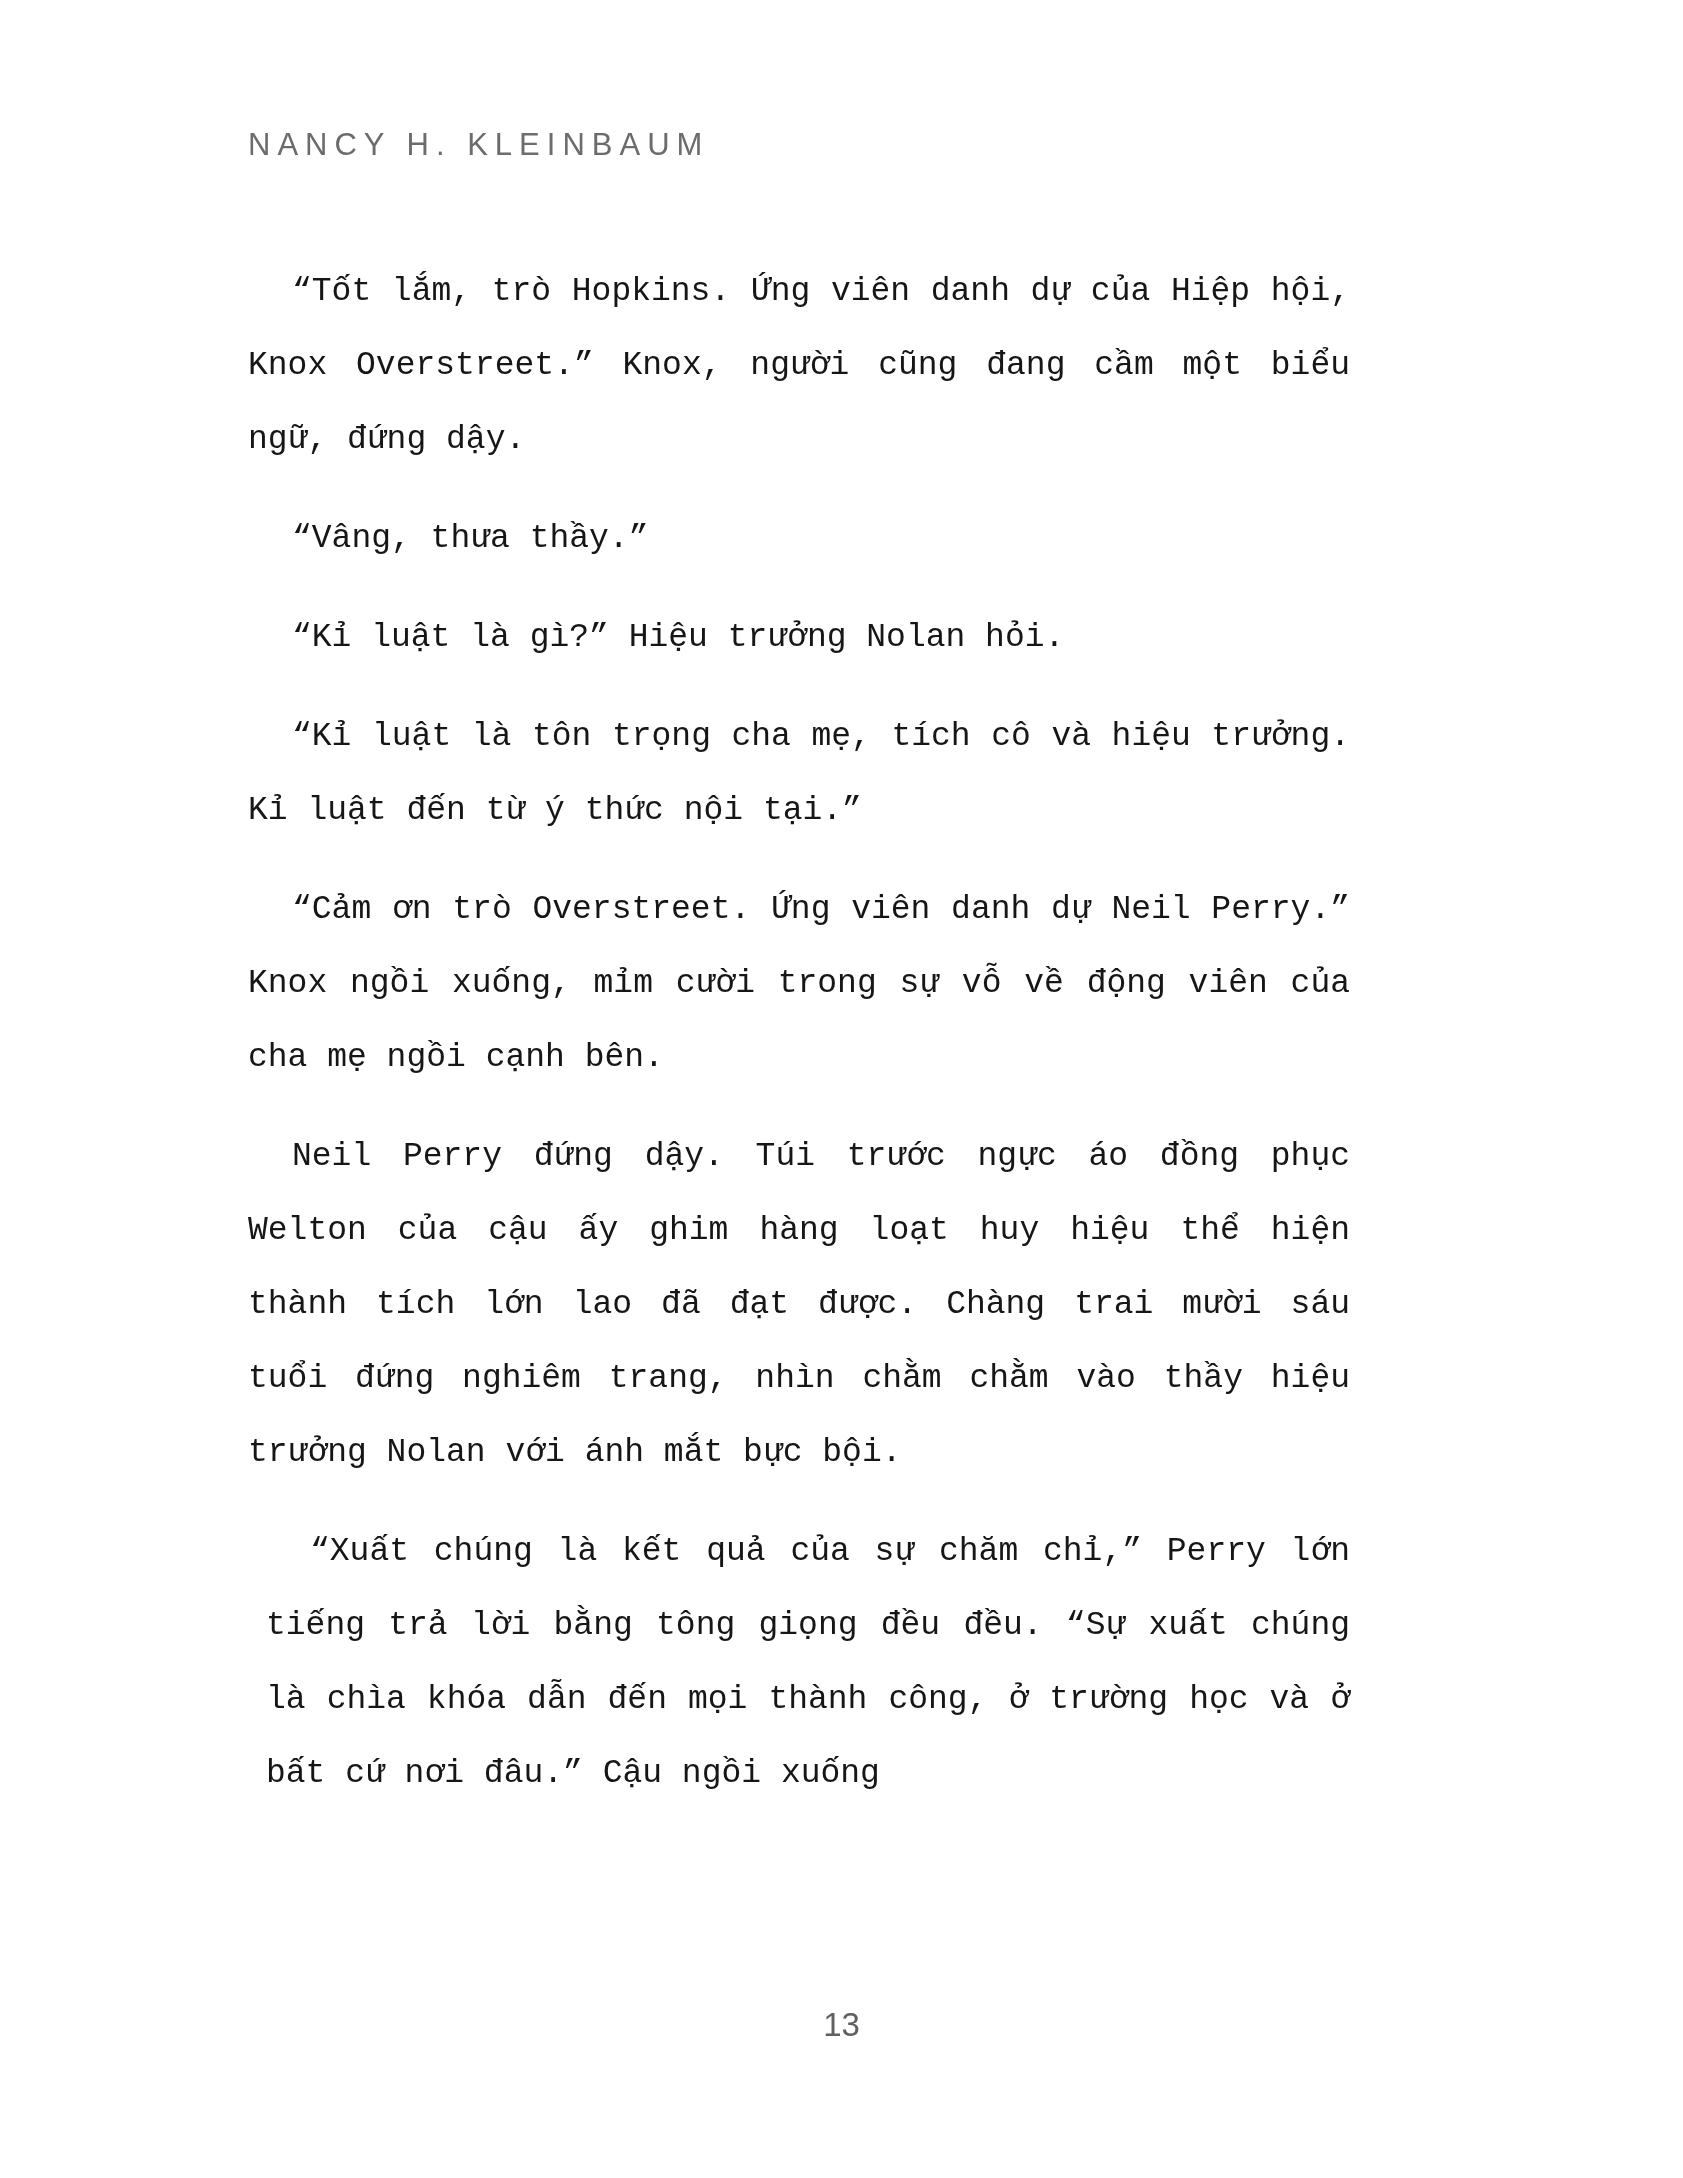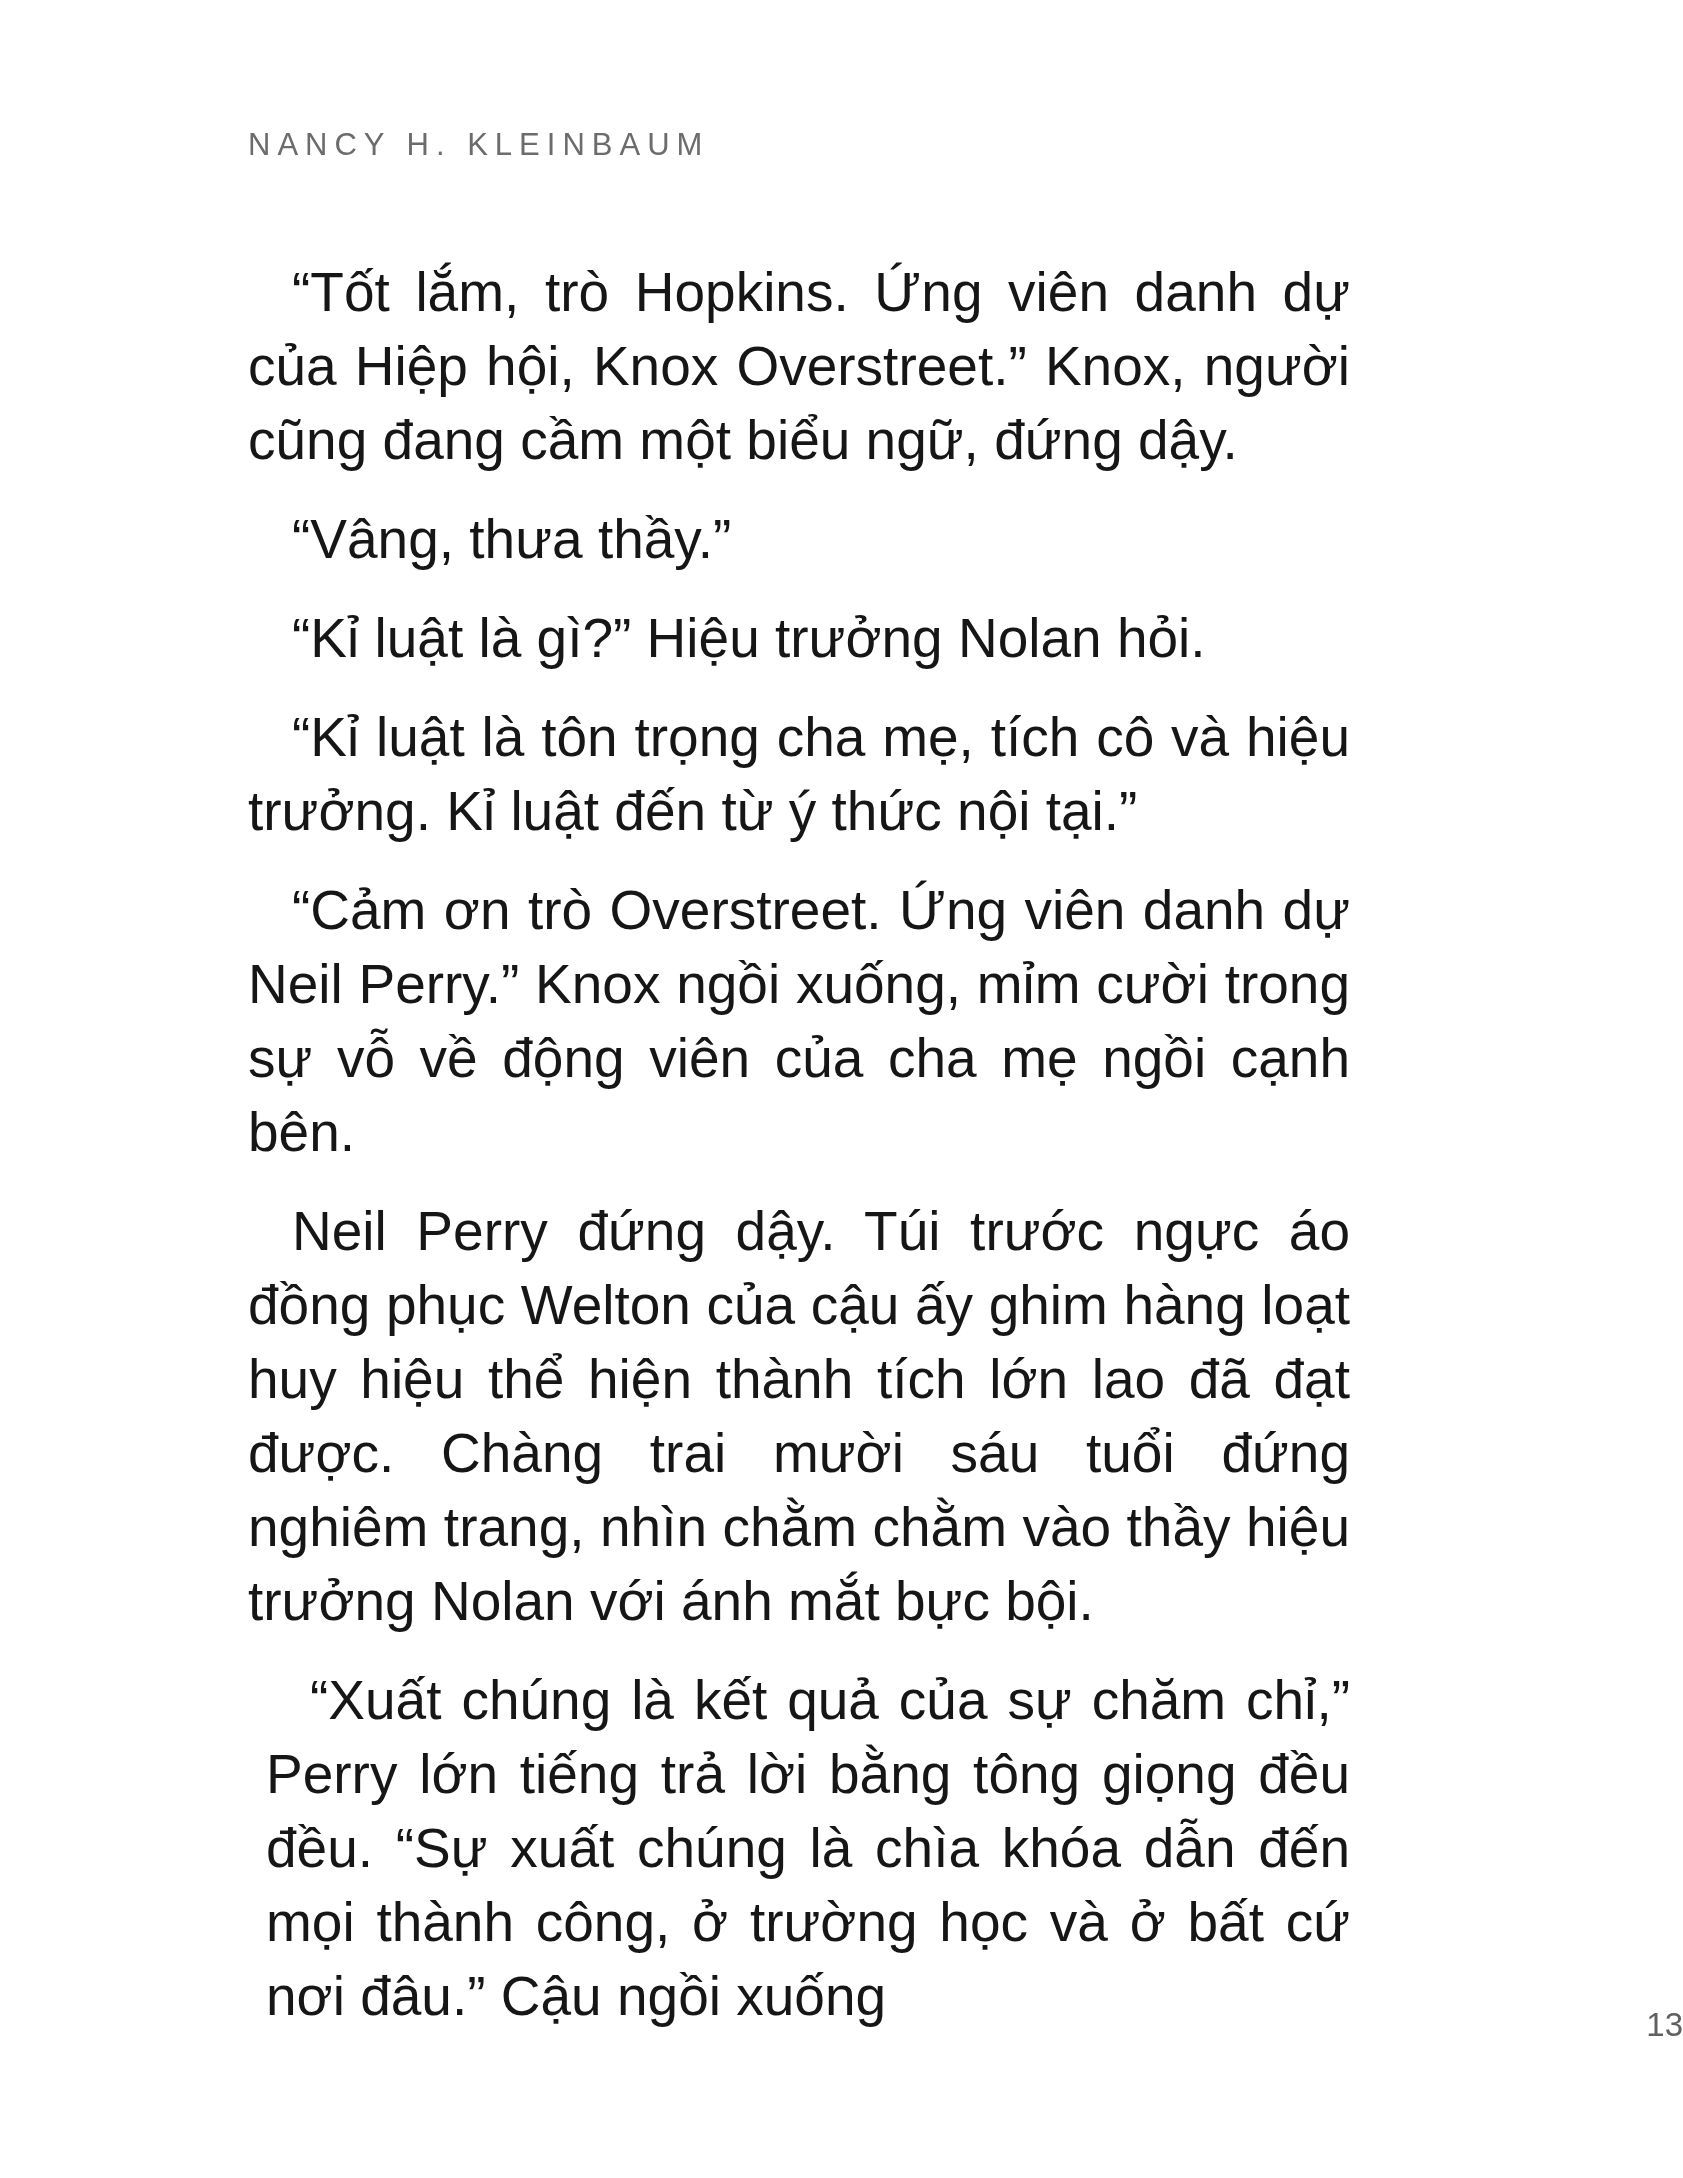--- a/index.html
+++ b/index.html
@@ -25,40 +25,40 @@
     font-size: 31px;
     letter-spacing: 7px;
     color: #6c6c6e;
     white-space: nowrap;
   }
   .body-text {
     position: absolute;
     top: 255px;
     left: 248px;
     width: 1102px;
-    font-family: Liberation Sans, sans-serif;
-    font-size: 55px;
+    font-family: Liberation Mono, monospace;
+    font-size: 33px;
     line-height: 74px;
     color: #161616;
     text-align: justify;
   }
   .para {
     margin: 0 0 25px 0;
     text-indent: 44px;
   }
   .para:last-child {
     margin-bottom: 0;
     margin-left: 18px;
   }
   .folio {
     position: absolute;
     top: 2006px;
     left: 0;
     width: 100%;
-    text-align: right;
+    text-align: center;
     font-family: "Liberation Sans", sans-serif;
     font-size: 33px;
     color: #606062;
   }
 </style>
 </head>
 <body>
 
 <div class="page">
 

